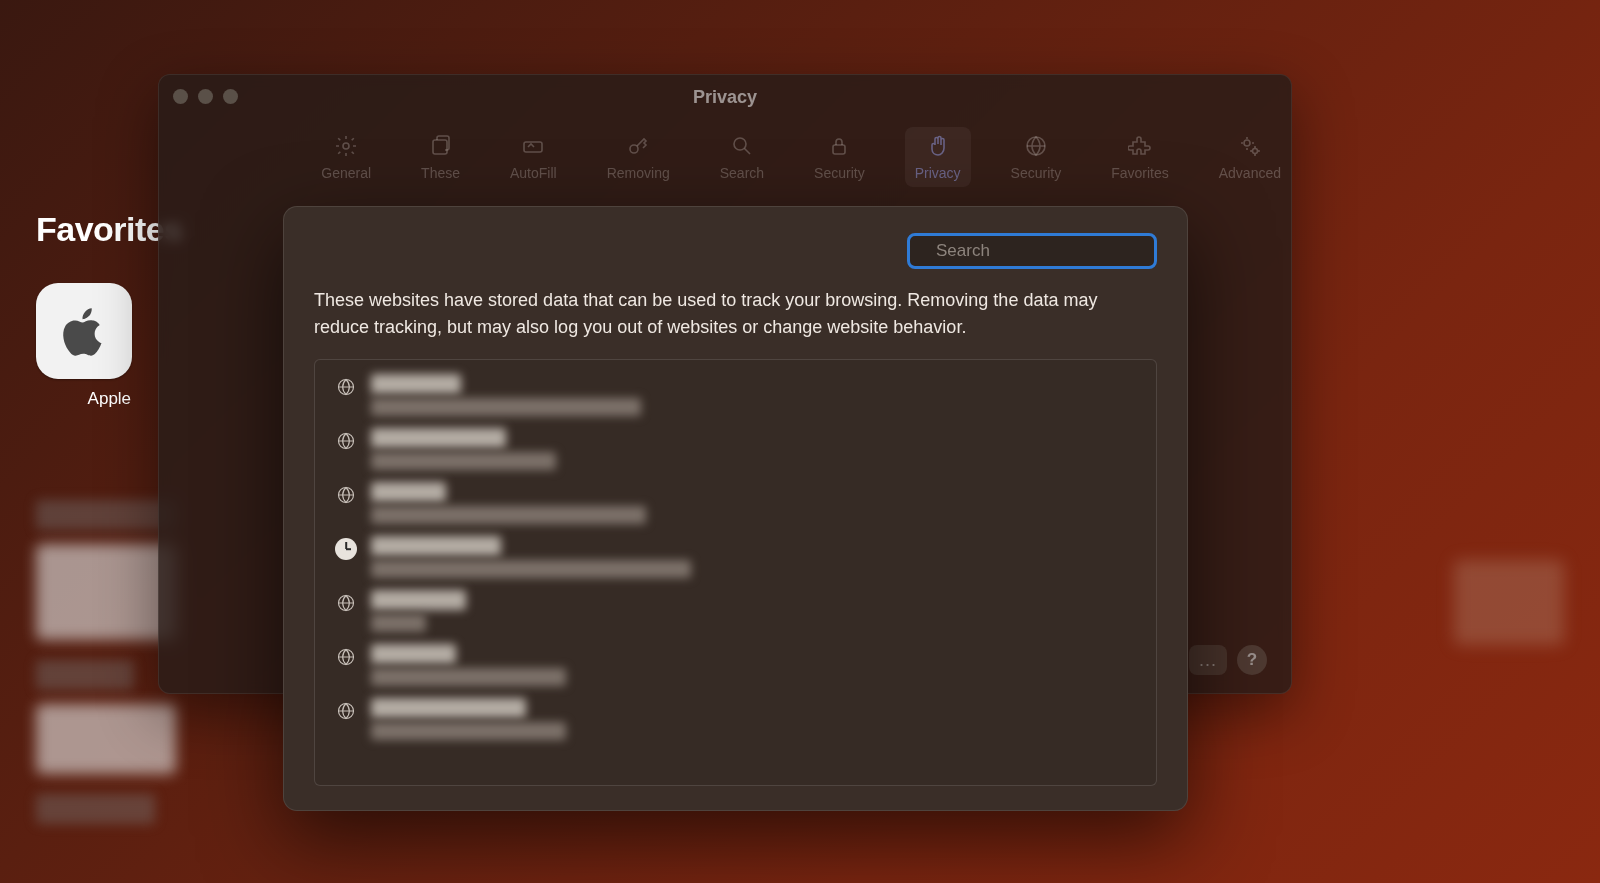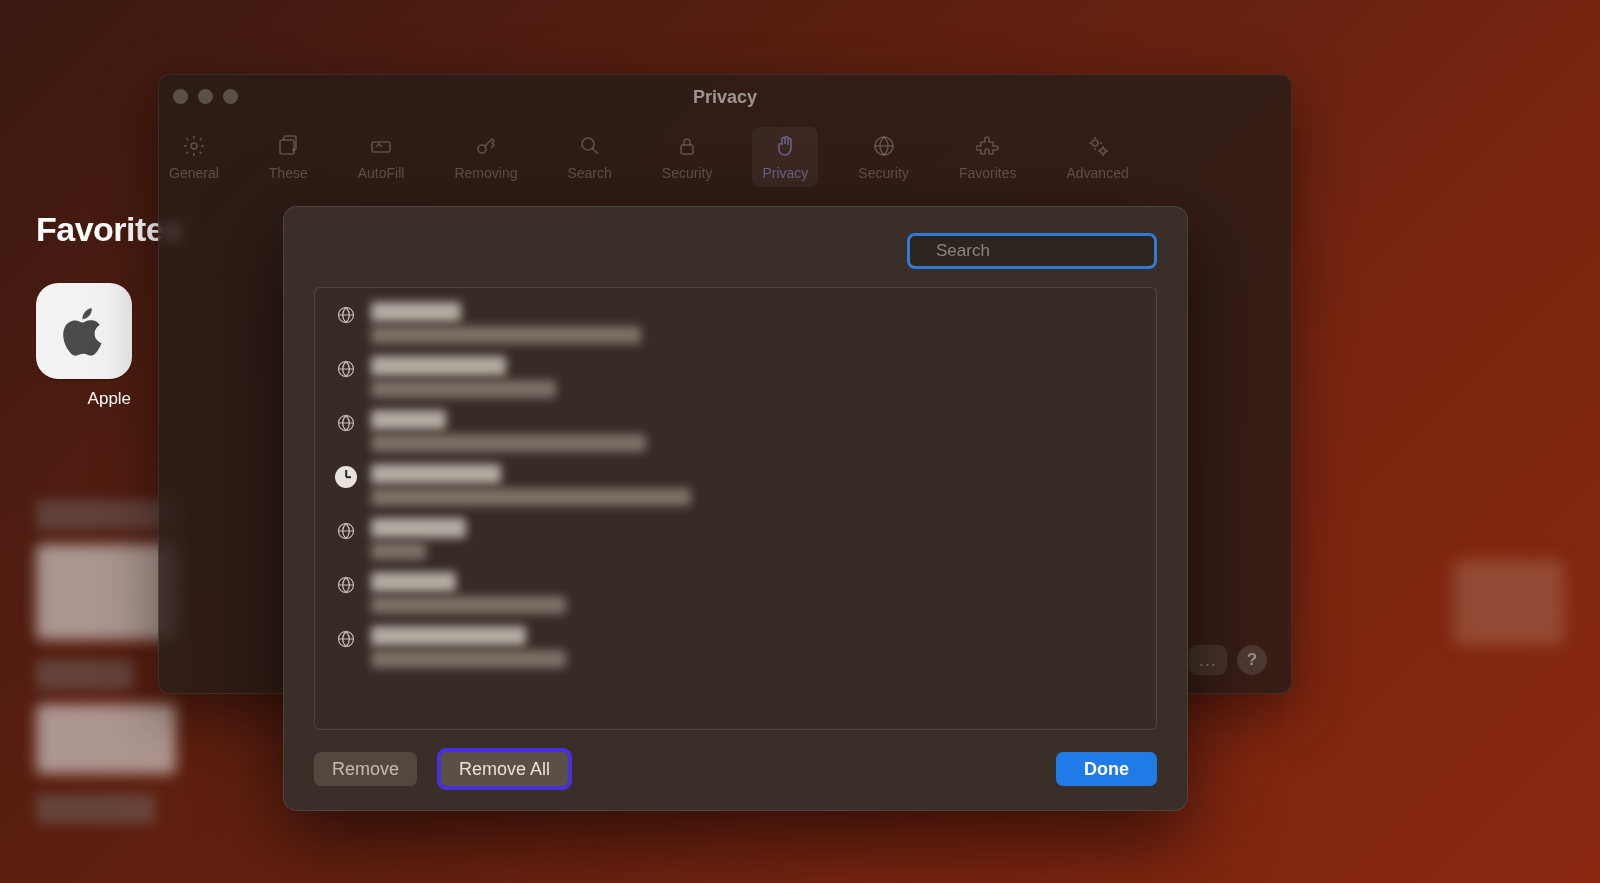--- a/index.html
+++ b/index.html
@@ -54,21 +54,21 @@
   }
   .traffic span {
     width: 15px; height: 15px; border-radius: 50%; background: #5a5048;
   }
   .prefs-title {
     position: absolute; left: 0; right: 0; top: 12px; text-align: center;
     font-size: 18px; font-weight: 700; color: rgba(245,245,245,.55);
   }
   .toolbar {
     position: absolute; left: 0; right: 0; top: 52px;
-    display: flex; justify-content: flex-start; gap: 30px;
+    display: flex; justify-content: flex-end; gap: 30px;
   }
   .toolbar .tb {
     display: flex; flex-direction: column; align-items: center; gap: 6px;
     padding: 6px 10px; border-radius: 8px;
     color: rgba(200,190,185,.32);
     font-size: 14px;
   }
   .toolbar .tb.active { background: rgba(255,255,255,0.05); color: rgba(160,170,255,.45); }
   .tb-icon { width: 26px; height: 26px; display:flex; align-items:center; justify-content:center; }
   .tb svg { width: 24px; height: 24px; stroke: currentColor; fill: none; stroke-width: 1.6; }
@@ -291,20 +291,21 @@
     <div class="search-box">
       <svg viewBox="0 0 24 24">
           <circle cx="10" cy="10" r="6"></circle>
           <path d="M20 20l-5.5-5.5"></path>
         </svg>
       <span class="caret"></span>
       <input class="search-input" placeholder="Search" style="">
     </div>
   </div>
 
+  <div class="sheet-desc">These websites have stored data that can be used to track your browsing. Removing the data may reduce tracking, but may also log you out of websites or change website behavior.</div>
 
   <div class="site-list" id="site-list">
       <div class="site-row">
         <div class="site-icon globe">
           <svg viewBox="0 0 24 24">
             <circle cx="12" cy="12" r="9"></circle>
             <path d="M3 12h18M12 3c2.5 2.5 4 5.5 4 9s-1.5 6.5-4 9c-2.5-2.5-4-5.5-4-9s1.5-6.5 4-9z"></path>
           </svg>
         </div>
         <div class="site-text">
@@ -374,19 +375,13 @@
             <path d="M3 12h18M12 3c2.5 2.5 4 5.5 4 9s-1.5 6.5-4 9c-2.5-2.5-4-5.5-4-9s1.5-6.5 4-9z"></path>
           </svg>
         </div>
         <div class="site-text">
           <div class="blur-strip t" style="width: 155px;"></div>
           <div class="blur-strip s" style="width: 195px;"></div>
         </div>
       </div>
     </div>
 
-  <div class="sheet-buttons">
-    <button class="btn btn-remove">Remove</button>
-    <button class="btn btn-removeall">Remove All</button>
-    <div class="spacer"></div>
-    <button class="btn btn-done">Done</button>
-  </div>
 </div>
 
 </body></html>

